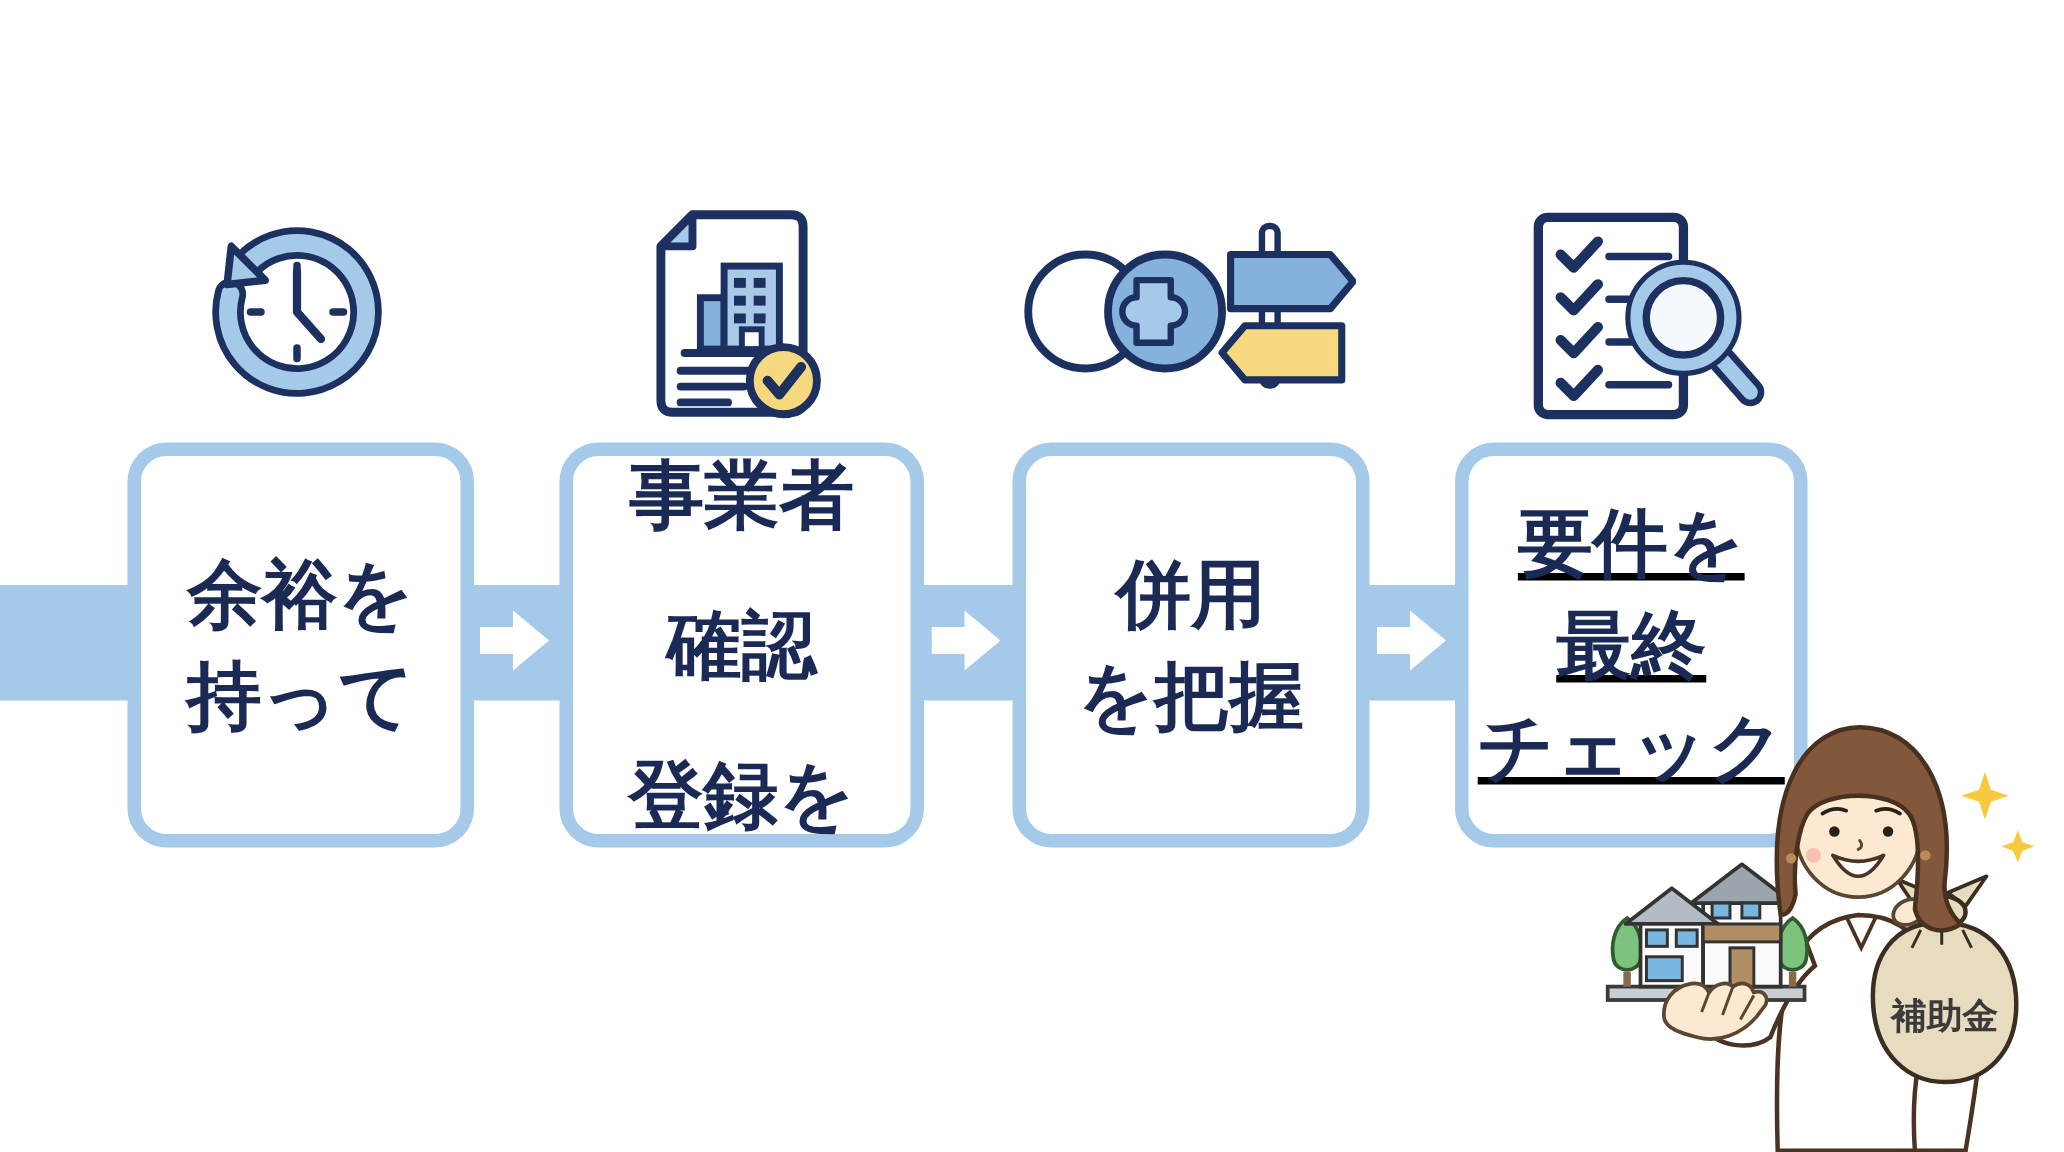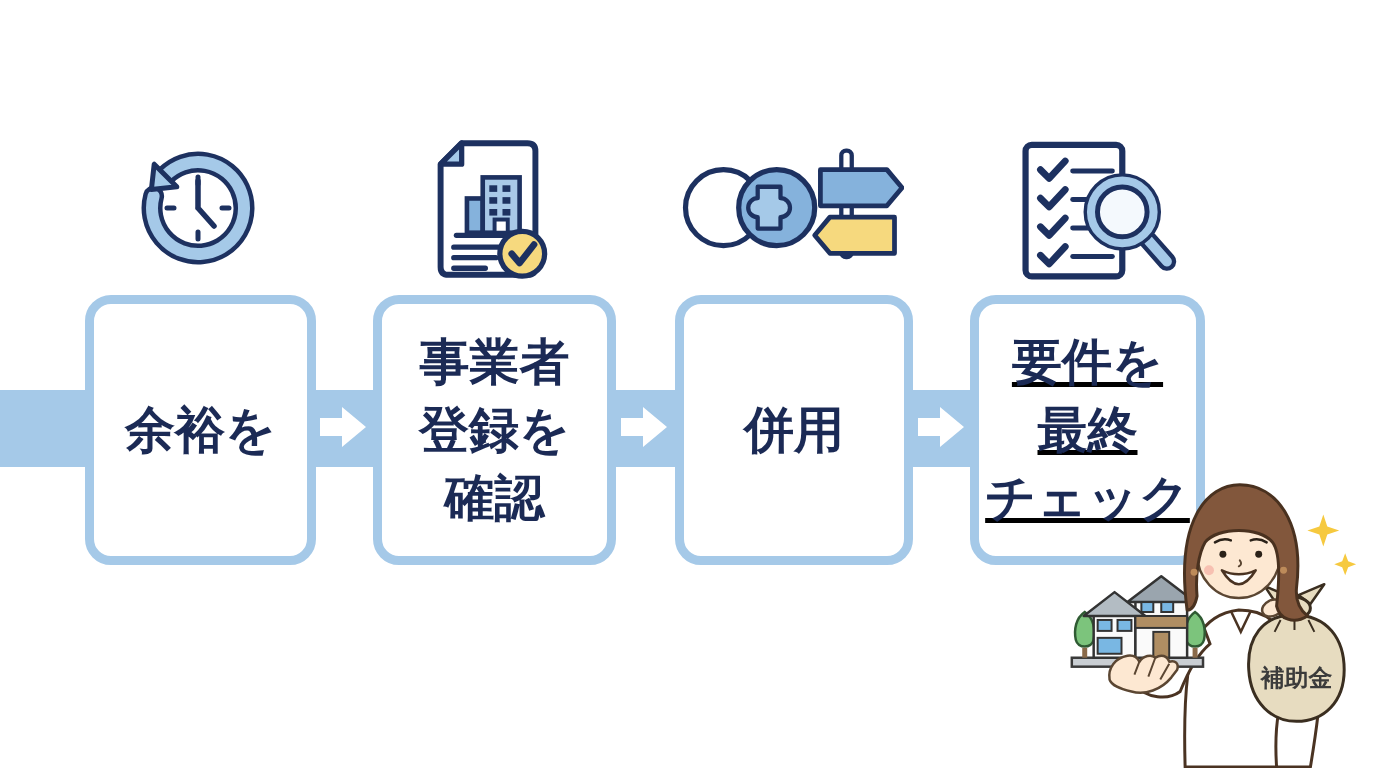--- a/index.html
+++ b/index.html
@@ -18,21 +18,21 @@
     position:absolute;left:0;top:390px;width:1100px;height:77px;
     background:var(--lightblue);z-index:1;
   }
   .step-box{
     position:absolute;top:295px;height:270px;box-sizing:border-box;
     background:#ffffff;border:9px solid var(--lightblue);border-radius:26px;
     display:flex;flex-direction:column;align-items:center;justify-content:center;
     z-index:2;
   }
   .step-box.b1{left:85px;width:231px;}
-  .step-box.b2{left:373px;width:243px;}
+  .step-box.b2{left:373px;width:243px;gap:32px;}
   .step-box.b3{left:675px;width:238px;}
   .step-box.b4{left:970px;width:235px;text-decoration:underline;}
   .step-line{
     font-size:50px;font-weight:800;color:var(--textnavy);
     line-height:68px;text-align:center;white-space:nowrap;
   }
   .flow-arrow{position:absolute;top:405px;z-index:3;width:46px;height:44px;}
   .flow-arrow.a1{left:320px;}
   .flow-arrow.a2{left:621px;}
   .flow-arrow.a3{left:918px;}
@@ -104,28 +104,30 @@
     </g>
     <path d="M113,85 L128,102" stroke="#1d3160" stroke-width="15" stroke-linecap="round"></path>
     <path d="M113,85 L128,102" stroke="#a5c9e8" stroke-width="8" stroke-linecap="round"></path>
     <circle cx="92" cy="62" r="29" fill="#ffffff" stroke="#1d3160" stroke-width="4.5"></circle>
     <circle cx="92" cy="62" r="24.5" fill="none" stroke="#a5c9e8" stroke-width="8"></circle>
     <circle cx="92" cy="62" r="20" fill="#f4f9fd" stroke="#1d3160" stroke-width="4"></circle>
   </svg>
 
   <div class="step-box b1">
     <div class="step-line">余裕を</div>
+    <div class="step-line">持って</div>
   </div>
   <div class="step-box b2">
     <div class="step-line">事業者</div>
+    <div class="step-line">確認</div>
     <div class="step-line">登録を</div>
-    <div class="step-line">確認</div>
   </div>
   <div class="step-box b3">
     <div class="step-line">併用</div>
+    <div class="step-line">を把握</div>
   </div>
   <div class="step-box b4">
     <div class="step-line">要件を</div>
     <div class="step-line">最終</div>
     <div class="step-line">チェック</div>
   </div>
 
   <svg class="flow-arrow a1" viewBox="0 0 46 44">
     <polygon points="0,13 22,13 22,2 46,22 22,42 22,31 0,31" fill="#ffffff"></polygon>
   </svg>

